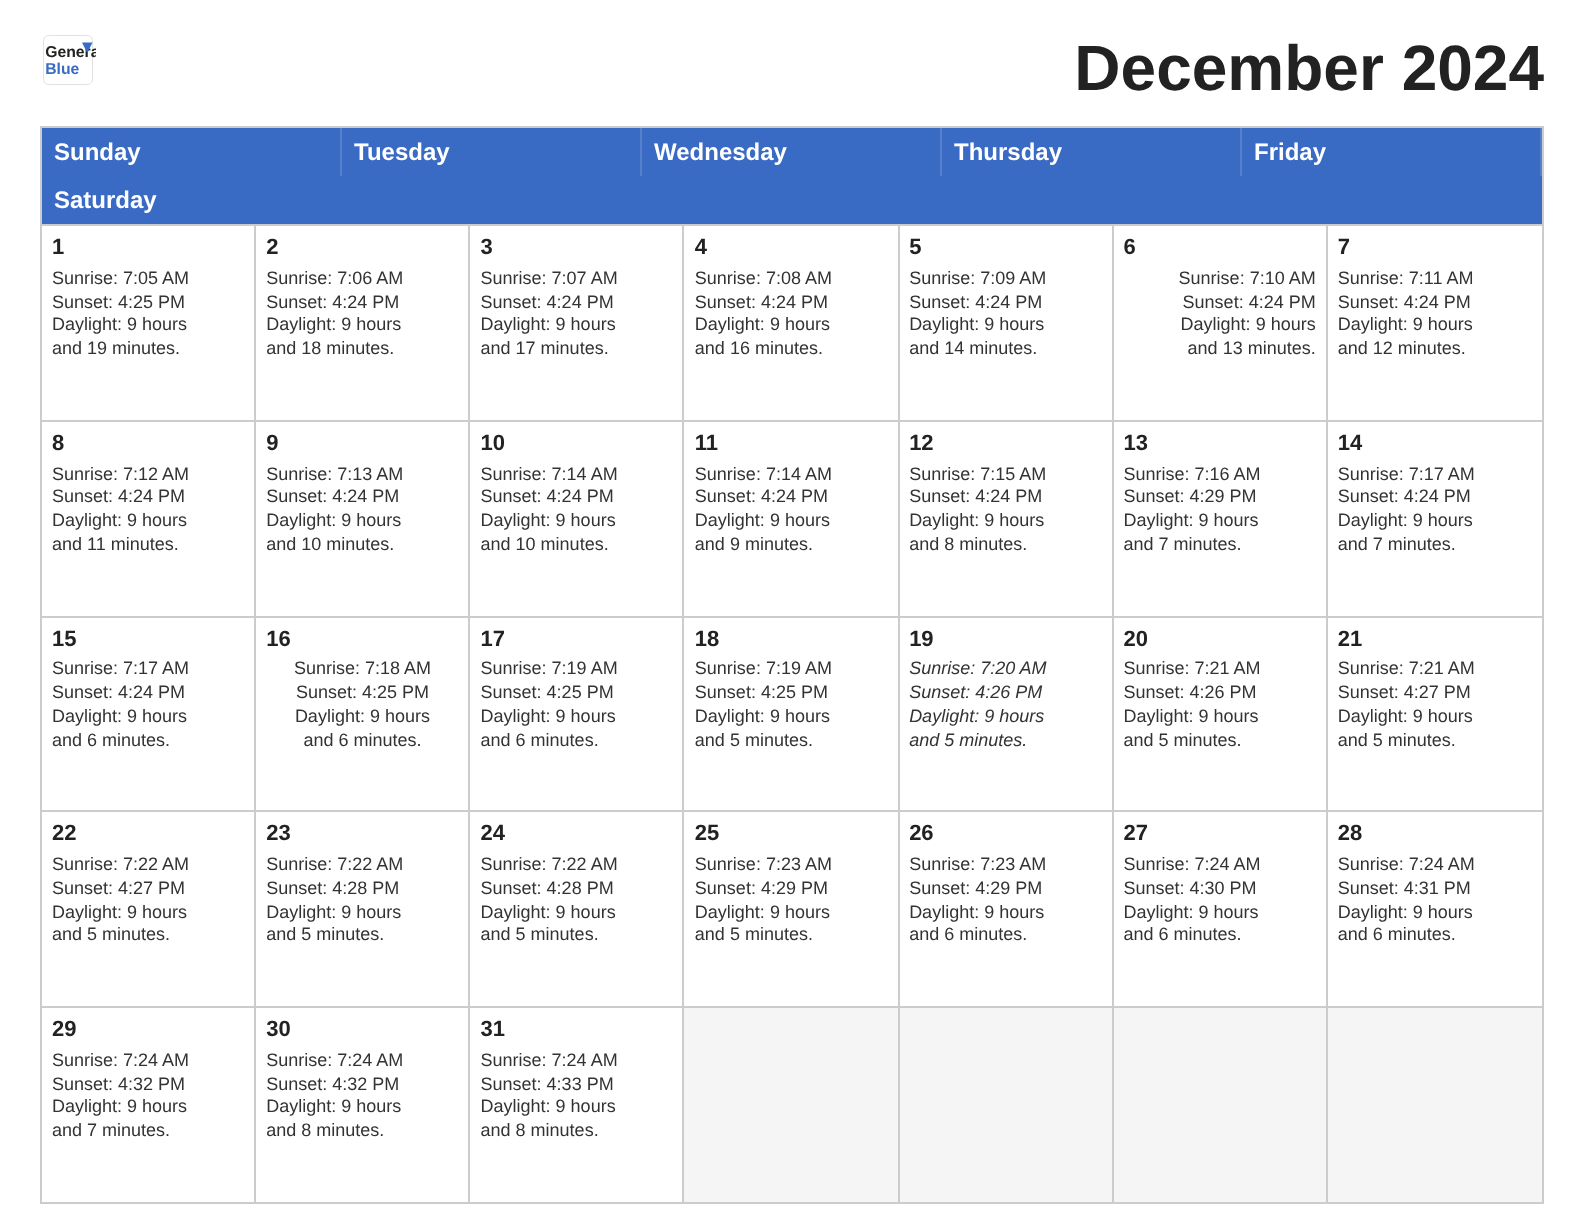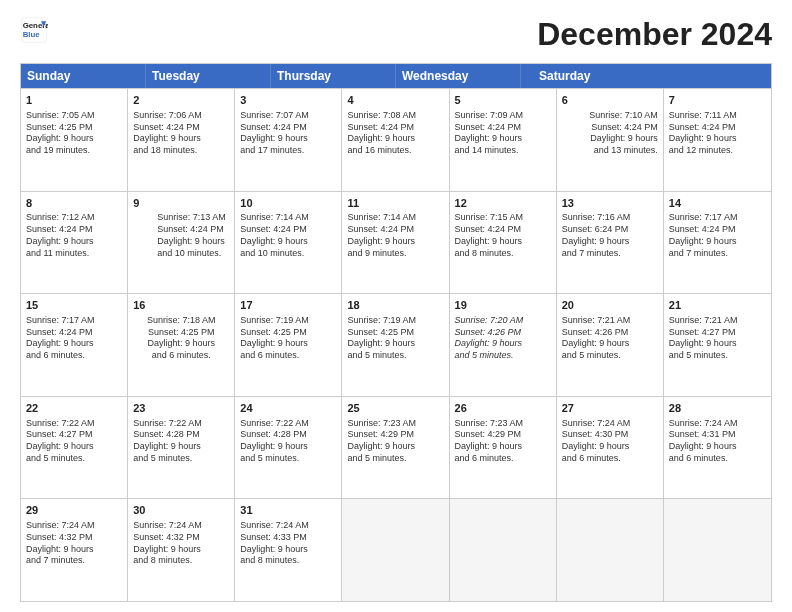--- a/index.html
+++ b/index.html
@@ -45,32 +45,32 @@
       color: #444;
     }
     .calendar {
       flex: 1;
       display: flex;
       flex-direction: column;
       border: 1px solid #ccc;
     }
     .cal-header {
       display: grid;
-      grid-template-columns: repeat(6, 1fr);
+      grid-template-columns: repeat(5, 1fr);
       background: #3a6bc4;
     }
     .cal-header-cell {
       color: #fff;
       font-size: 12px;
       font-weight: bold;
       padding: 5px 6px;
       text-align: left;
       border-right: 1px solid #5580cc;
     }
-    .cal-header-cell:last-child { border-right: none; margin-left: 12px; }
+    .cal-header-cell:last-child { border-right: none; }
     .cal-body {
       flex: 1;
       display: grid;
       grid-template-rows: repeat(5, 1fr);
     }
     .cal-row {
       display: grid;
       grid-template-columns: repeat(7, 1fr);
       border-top: 1px solid #ccc;
     }
@@ -112,22 +112,23 @@
     </div>
     <div class="title-block">
       <div class="month-title">December 2024</div>
     </div>
   </div>
 
   <div class="calendar">
     <div class="cal-header" id="cal-header">
         <div class="cal-header-cell">Sunday</div>
         <div class="cal-header-cell">Tuesday</div>
+        <div class="cal-header-cell">Wednesday</div>
         <div class="cal-header-cell">Thursday</div>
-        <div class="cal-header-cell">Wednesday</div>
+        <div class="cal-header-cell">Friday</div>
         <div class="cal-header-cell">Saturday</div>
       </div>
     <div class="cal-body" id="cal-body">
         <div class="cal-row">
           <div class="cal-cell">
             <span class="day-num">1</span>
             <div class="cell-text" style="white-space: pre-line;">Sunrise: 7:05 AM
 Sunset: 4:25 PM
 Daylight: 9 hours
 and 19 minutes.</div>
@@ -178,21 +179,21 @@
         <div class="cal-row">
           <div class="cal-cell">
             <span class="day-num">8</span>
             <div class="cell-text" style="white-space: pre-line;">Sunrise: 7:12 AM
 Sunset: 4:24 PM
 Daylight: 9 hours
 and 11 minutes.</div>
           </div>
           <div class="cal-cell">
             <span class="day-num">9</span>
-            <div class="cell-text" style="white-space: pre-line; margin-left: 24px;">Sunrise: 7:13 AM
+            <div class="cell-text" style="white-space: pre-line;">Sunrise: 7:13 AM
 Sunset: 4:24 PM
 Daylight: 9 hours
 and 10 minutes.</div>
           </div>
           <div class="cal-cell">
             <span class="day-num">10</span>
             <div class="cell-text" style="white-space: pre-line;">Sunrise: 7:14 AM
 Sunset: 4:24 PM
 Daylight: 9 hours
 and 10 minutes.</div>
@@ -207,21 +208,21 @@
           <div class="cal-cell">
             <span class="day-num">12</span>
             <div class="cell-text" style="white-space: pre-line;">Sunrise: 7:15 AM
 Sunset: 4:24 PM
 Daylight: 9 hours
 and 8 minutes.</div>
           </div>
           <div class="cal-cell">
             <span class="day-num">13</span>
             <div class="cell-text" style="white-space: pre-line;">Sunrise: 7:16 AM
-Sunset: 6:24 PM
+Sunset: 4:29 PM
 Daylight: 9 hours
 and 7 minutes.</div>
           </div>
           <div class="cal-cell">
             <span class="day-num">14</span>
             <div class="cell-text" style="white-space: pre-line;">Sunrise: 7:17 AM
 Sunset: 4:24 PM
 Daylight: 9 hours
 and 7 minutes.</div>
           </div>

